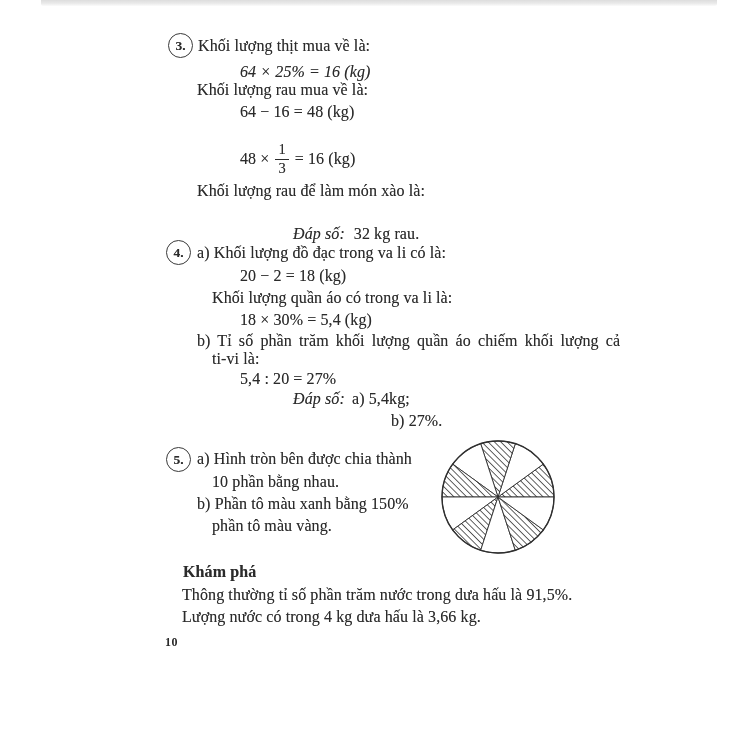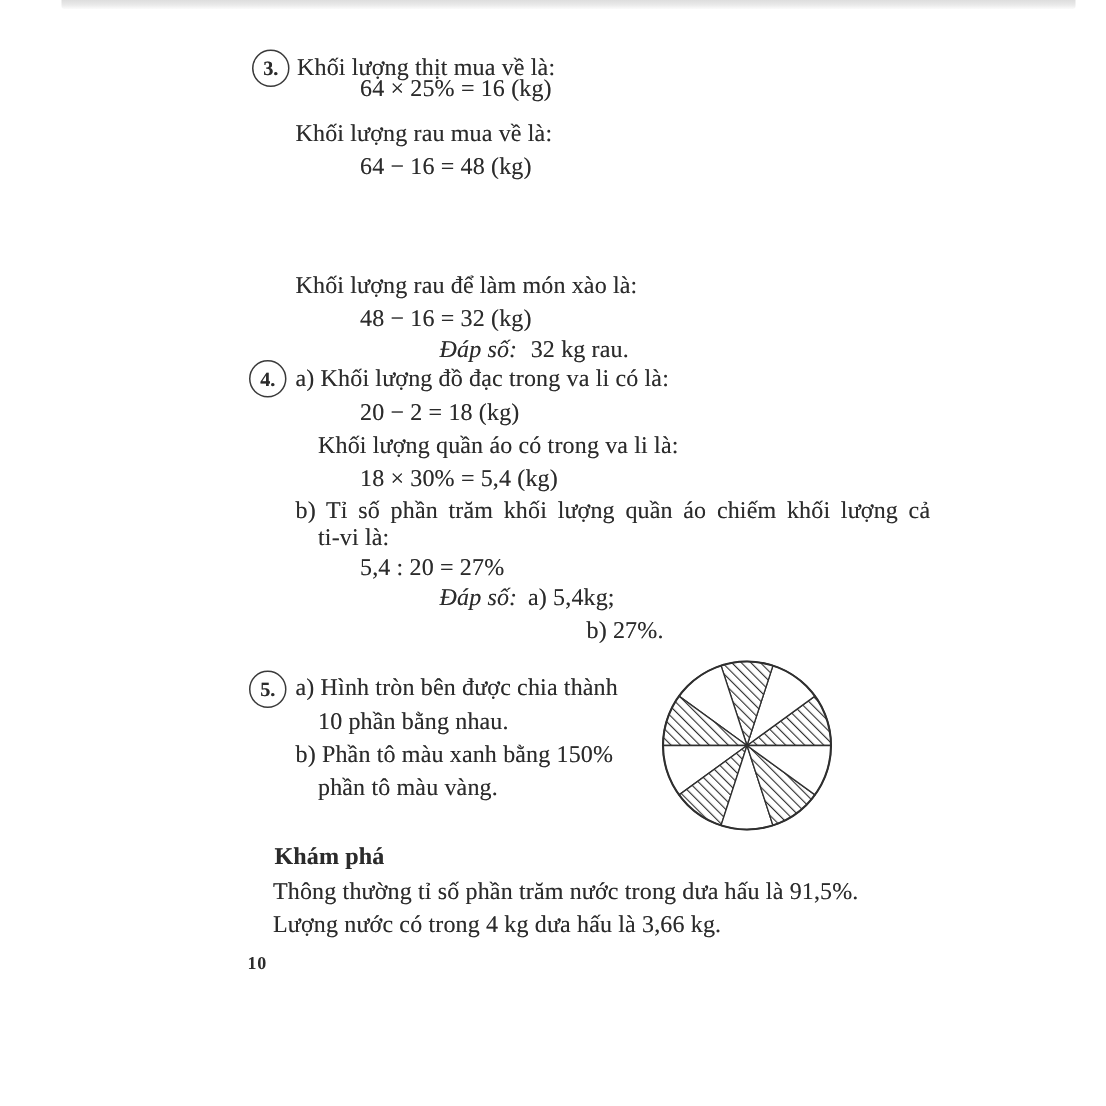--- a/index.html
+++ b/index.html
@@ -37,25 +37,32 @@
 </head>
 <body>
 
 <div class="page">
   <div class="scan-shadow"></div>
 
   <div class="badge" style="left:168px; top:33px;">
     <span>3.</span>
   </div>
   <div class="line" style="left:198px; top:36px;">Khối lượng thịt mua về là:</div>
-  <div class="line" style="left:240px; top:50px;">64 × 25% = 16 (kg)</div>
+  <div class="line" style="left:240px; top:62px;font-style:italic;">64 × 25% = 16 (kg)</div>
   <div class="line" style="left:197px; top:80px;">Khối lượng rau mua về là:</div>
   <div class="line" style="left:240px; top:102px;">64 − 16 = 48 (kg)</div>
+  <div class="frac-row" style="left:240px; top:142px;">
+    <span>48 ×</span>
+    <span class="frac">
+      <span class="frac-num">1</span>
+      <span class="frac-den">3</span>
+    </span>
+    <span>= 16 (kg)</span>
+  </div>
   <div class="line" style="left:197px; top:181px;">Khối lượng rau để làm món xào là:</div>
-  <div class="line" style="left:240px; top:203px;">48 − 16 = 32 (kg)</div>
   <div class="line" style="left:293px; top:224px;">
     <span class="it">Đáp số:</span><span class="ans-gap">32 kg rau.</span>
   </div>
 
   <div class="badge" style="left:166px; top:240px;">
     <span>4.</span>
   </div>
   <div class="line" style="left:197px; top:243px;">a) Khối lượng đồ đạc trong va li có là:</div>
   <div class="line" style="left:240px; top:266px;">20 − 2 = 18 (kg)</div>
   <div class="line" style="left:212px; top:288px;">Khối lượng quần áo có trong va li là:</div>

